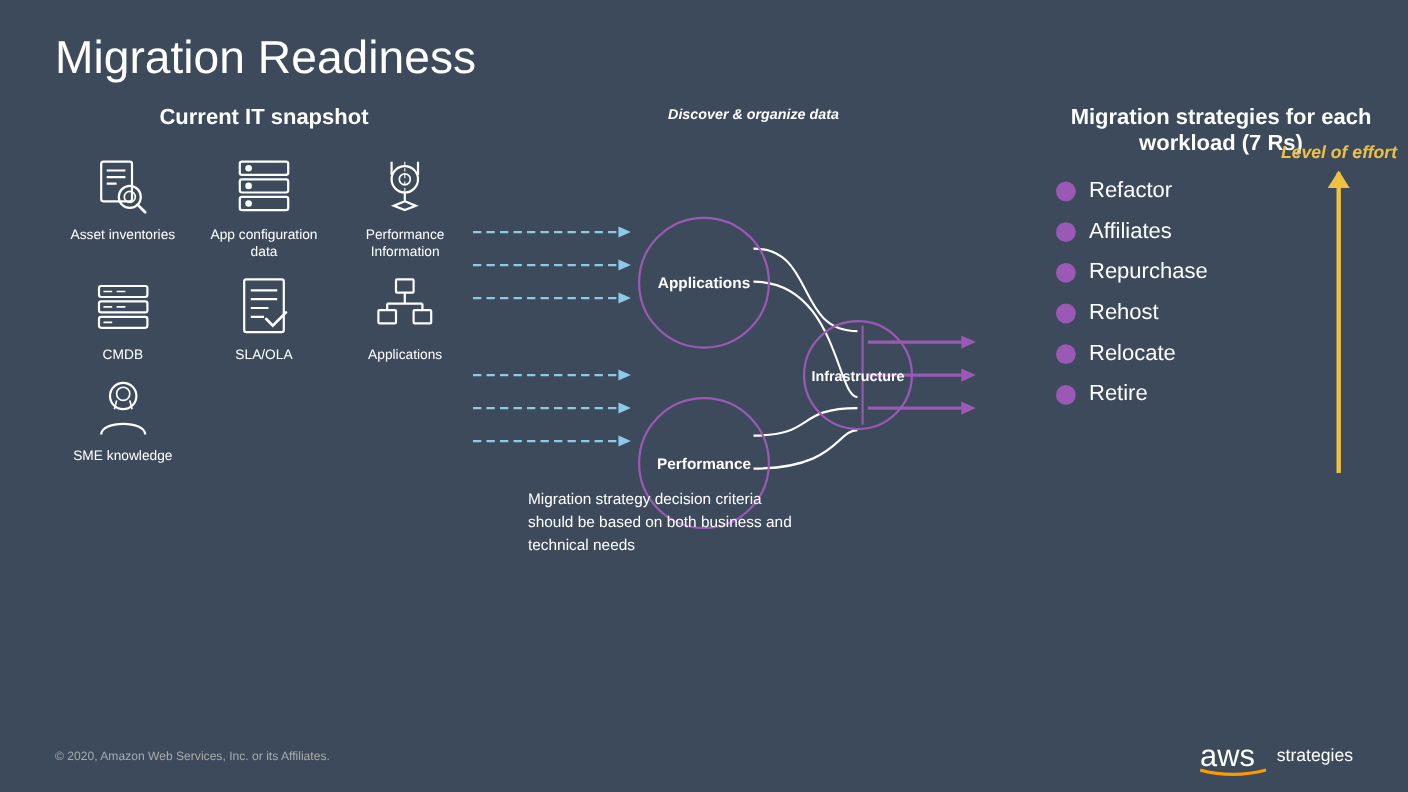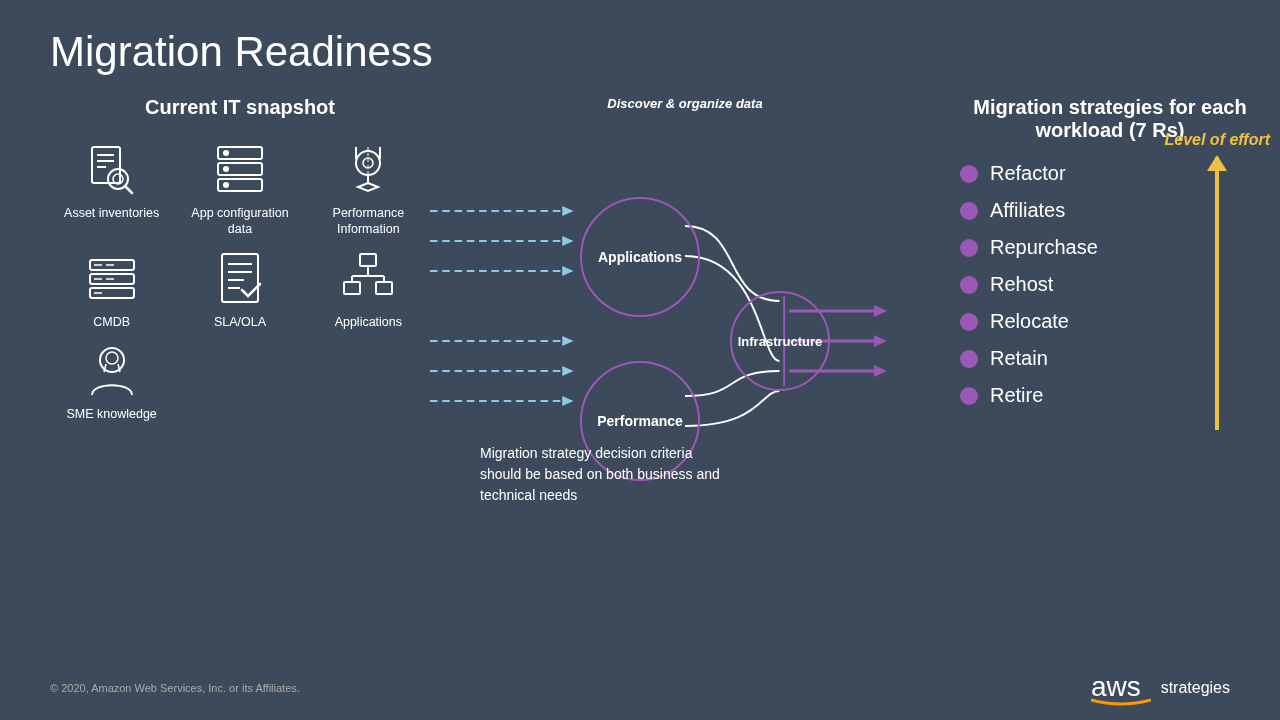--- a/index.html
+++ b/index.html
@@ -444,24 +444,20 @@
       <li class="strategy-item">
         <div class="dot"></div>
         <span>Rehost</span>
       </li>
       <li class="strategy-item">
         <div class="dot"></div>
         <span>Relocate</span>
       </li>
       <li class="strategy-item">
         <div class="dot"></div>
-        <span>Retain</span>
-      </li>
-      <li class="strategy-item">
-        <div class="dot"></div>
         <span>Retire</span>
       </li>
     </ul>
 
     <div class="effort-container">
       <div class="effort-label">Level of effort</div>
       <div class="effort-arrow">
         <div class="effort-arrow-head"></div>
         <div class="effort-arrow-line"></div>
       </div>

